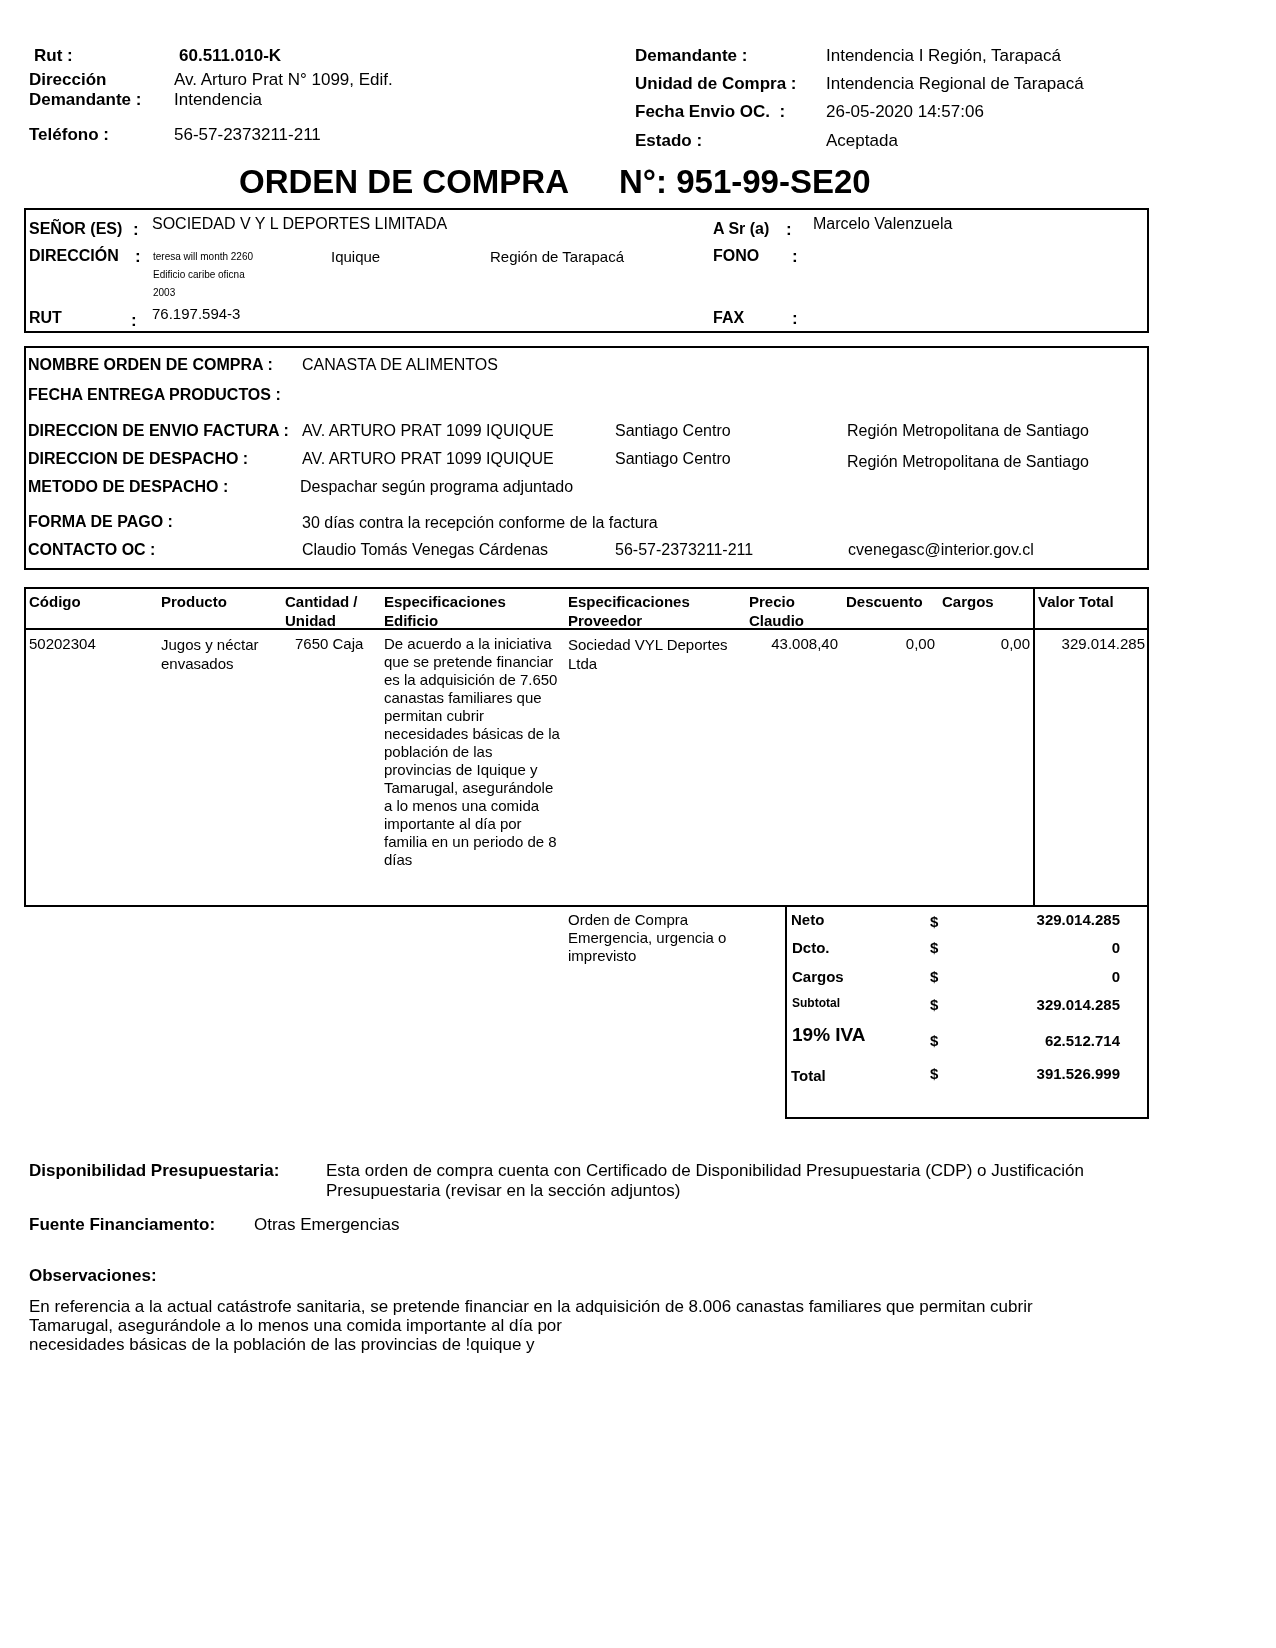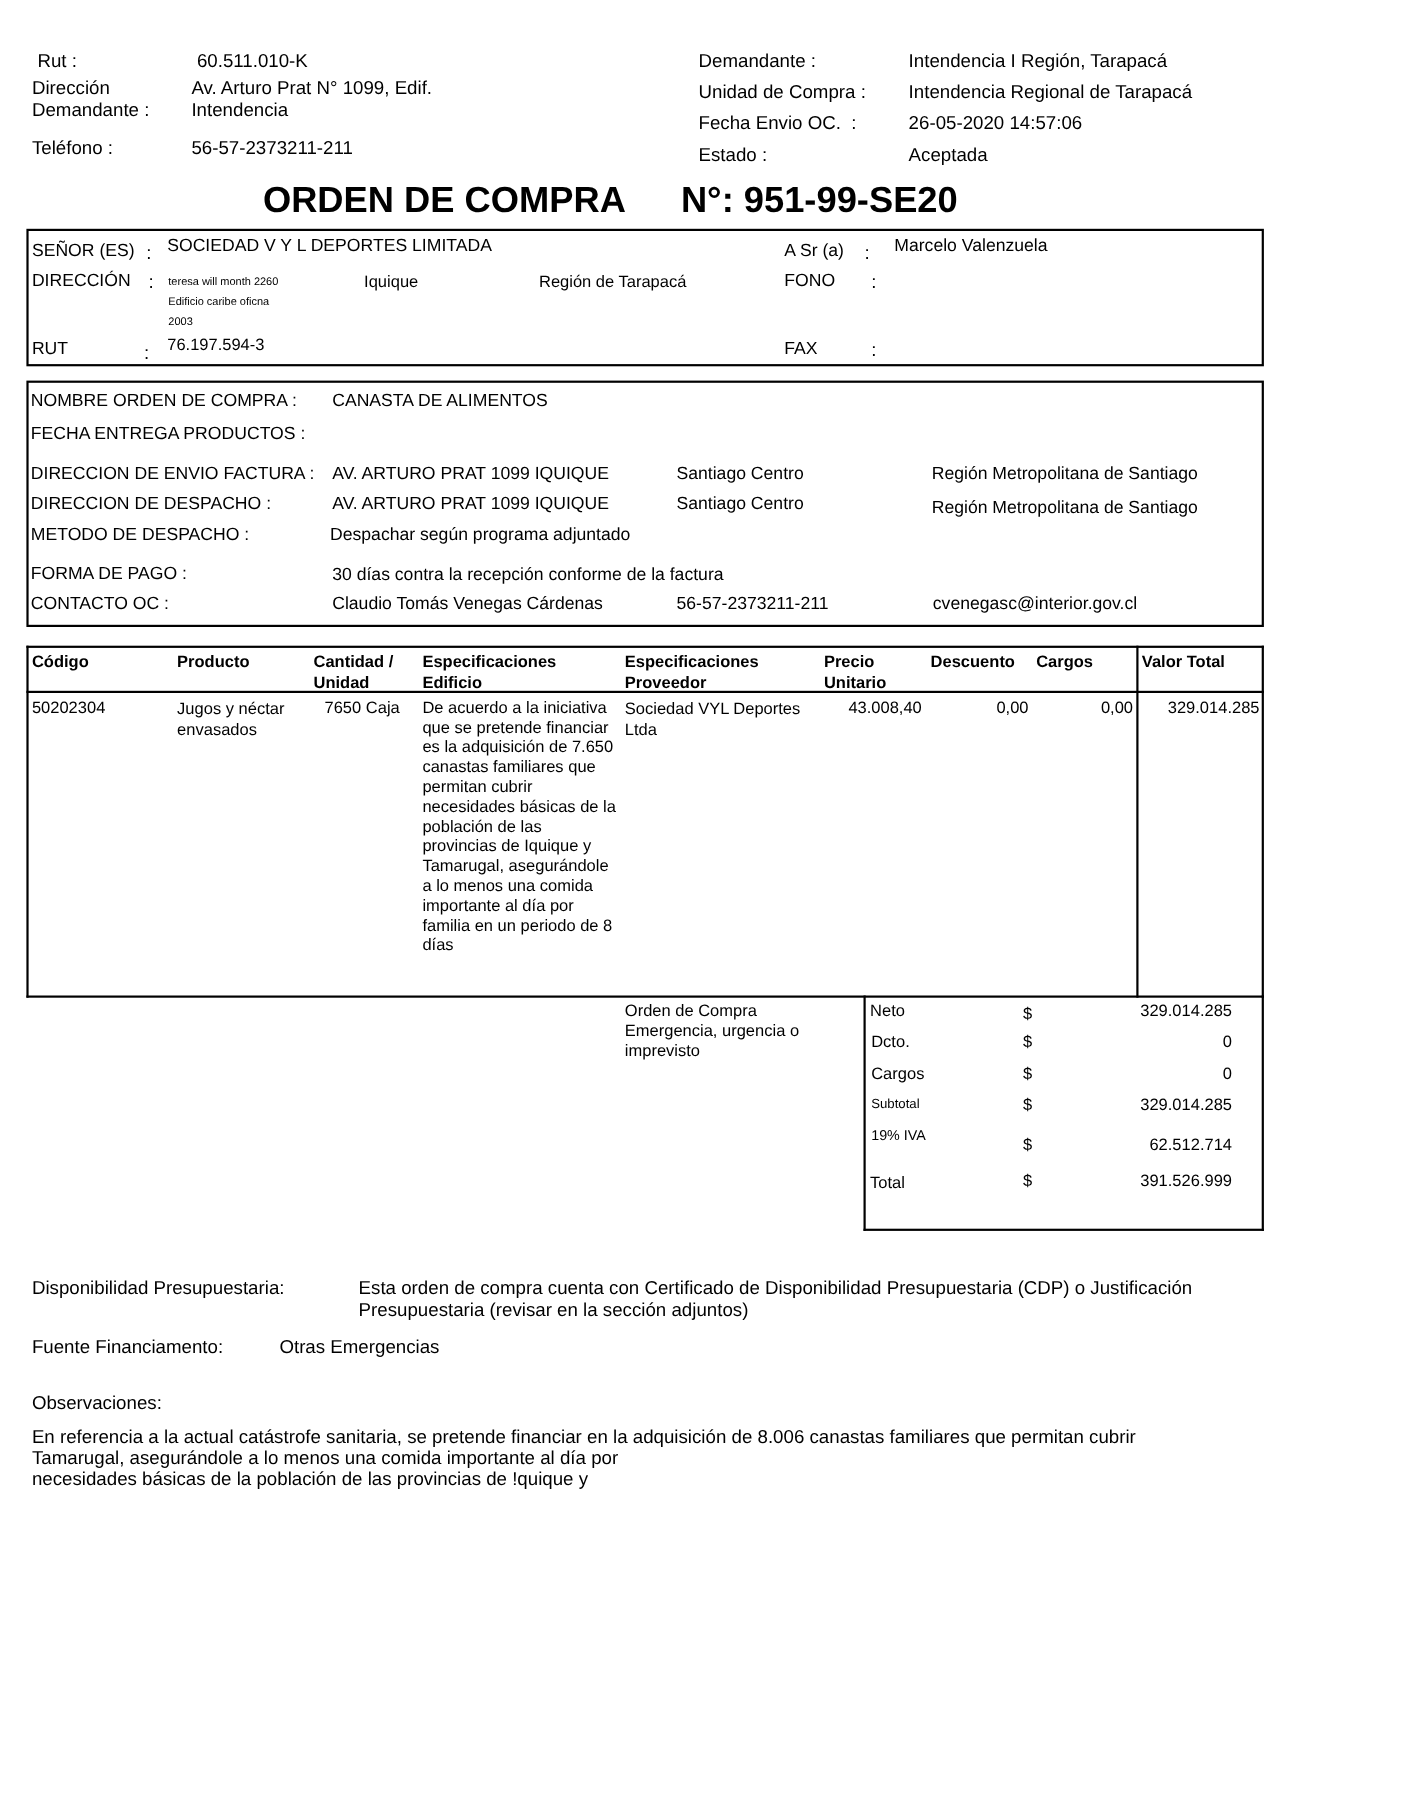--- a/index.html
+++ b/index.html
@@ -1,19 +1,19 @@
 <!DOCTYPE html>
 <html><head>
 <meta charset="utf-8">
 <style>
   html, body { margin: 0; padding: 0; background: #ffffff; }
   body { width: 1276px; height: 1648px; position: relative; overflow: hidden;
          font-family: "Liberation Sans", sans-serif; color: #000; font-size: 17px; }
   .abs { position: absolute; white-space: nowrap; }
-  .b { font-weight: normal; }
+  .b { font-weight: bold; }
   .box { position: absolute; border: 2px solid #000; box-sizing: border-box; }
   .title { font-size: 33px; font-weight: bold; }
   .wrap { white-space: normal; line-height: 19px; }
   .hdr { font-weight: bold; line-height: 19px; white-space: normal; }
   .vline { position: absolute; width: 2px; background: #000; }
   .hline { position: absolute; height: 2px; background: #000; }
   .r { text-align: right; }
 </style>
 </head>
 <body>
@@ -106,21 +106,21 @@
   <div class="vline" style="left:24px;top:587px;height:320px;"></div>
   <div class="vline" style="left:1033px;top:587px;height:320px;"></div>
   <div class="vline" style="left:1147px;top:587px;height:320px;"></div>
 
   <div>
     <span class="abs hdr" style="left:29px;top:592px;width:120px;font-size:15px;">Código</span>
     <span class="abs hdr" style="left:161px;top:592px;width:120px;font-size:15px;">Producto</span>
     <span class="abs hdr" style="left:285px;top:592px;width:90px;font-size:15px;">Cantidad / Unidad</span>
     <span class="abs hdr" style="left:384px;top:592px;width:150px;font-size:15px;">Especificaciones Edificio</span>
     <span class="abs hdr" style="left:568px;top:592px;width:150px;font-size:15px;">Especificaciones Proveedor</span>
-    <span class="abs hdr" style="left:749px;top:592px;width:80px;font-size:15px;">Precio Unitario</span>
+    <span class="abs hdr" style="left:749px;top:592px;width:80px;font-size:15px;">Precio Claudio</span>
     <span class="abs hdr" style="left:846px;top:592px;font-size:15px;">Descuento</span>
     <span class="abs hdr" style="left:942px;top:592px;font-size:15px;">Cargos</span>
     <span class="abs hdr" style="left:1038px;top:592px;font-size:15px;">Valor Total</span>
   </div>
 
   <div>
     <span class="abs" style="left:29px;top:635px;font-size:15px;">50202304</span>
     <span class="abs wrap" style="left:161px;top:635px;width:118px;font-size:15px;">Jugos y néctar envasados</span>
     <span class="abs" style="left:295px;top:635px;font-size:15px;">7650 Caja</span>
     <span class="abs wrap" style="left:384px;top:635px;width:176px;font-size:15px;line-height:18px;">De acuerdo a  la iniciativa que se pretende financiar es la adquisición de 7.650 canastas familiares que permitan cubrir necesidades básicas de la población de las provincias de Iquique y Tamarugal, asegurándole a lo menos una comida importante al día por familia en un periodo de 8 días</span>
@@ -150,21 +150,21 @@
     <span class="abs b" style="left:792px;top:968px;font-size:15px;">Cargos</span>
     <span class="abs b" style="left:930px;top:968px;font-size:15px;">$</span>
     <span class="abs b r" style="left:980px;top:968px;width:140px;font-size:15px;">0</span>
   </div>
   <div>
     <span class="abs b" style="left:792px;top:996px;font-size:12px;">Subtotal</span>
     <span class="abs b" style="left:930px;top:996px;font-size:15px;">$</span>
     <span class="abs b r" style="left:980px;top:996px;width:140px;font-size:15px;">329.014.285</span>
   </div>
   <div>
-    <span class="abs b" style="left:792px;top:1024px;font-size:13px;">19% IVA</span>
+    <span class="abs b" style="left:792px;top:1024px;font-size:19px;">19% IVA</span>
     <span class="abs b" style="left:930px;top:1032px;font-size:15px;">$</span>
     <span class="abs b r" style="left:980px;top:1032px;width:140px;font-size:15px;">62.512.714</span>
   </div>
   <div>
     <span class="abs b" style="left:791px;top:1067px;font-size:15px;">Total</span>
     <span class="abs b" style="left:930px;top:1065px;font-size:15px;">$</span>
     <span class="abs b r" style="left:980px;top:1065px;width:140px;font-size:15px;">391.526.999</span>
   </div>
 </div>
 

